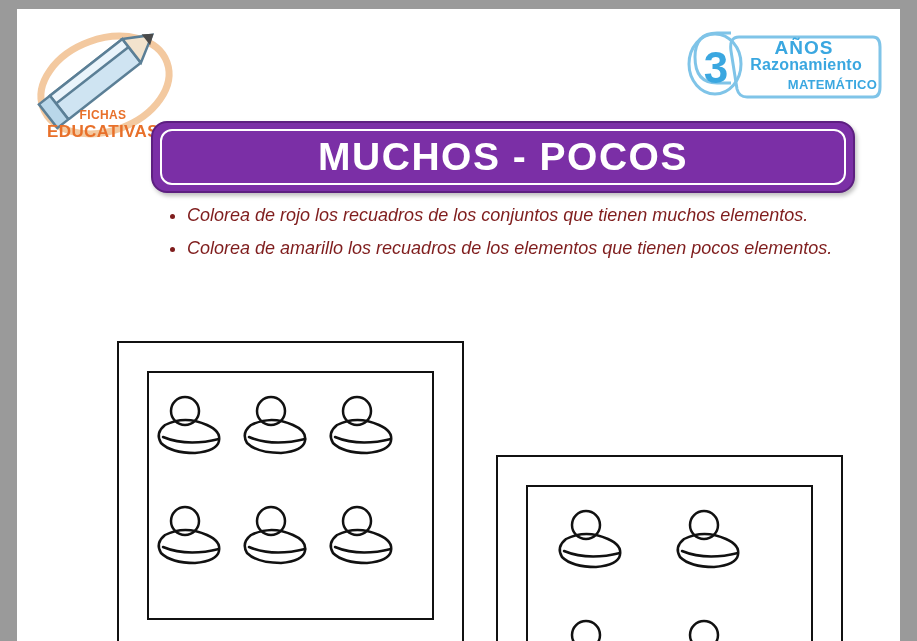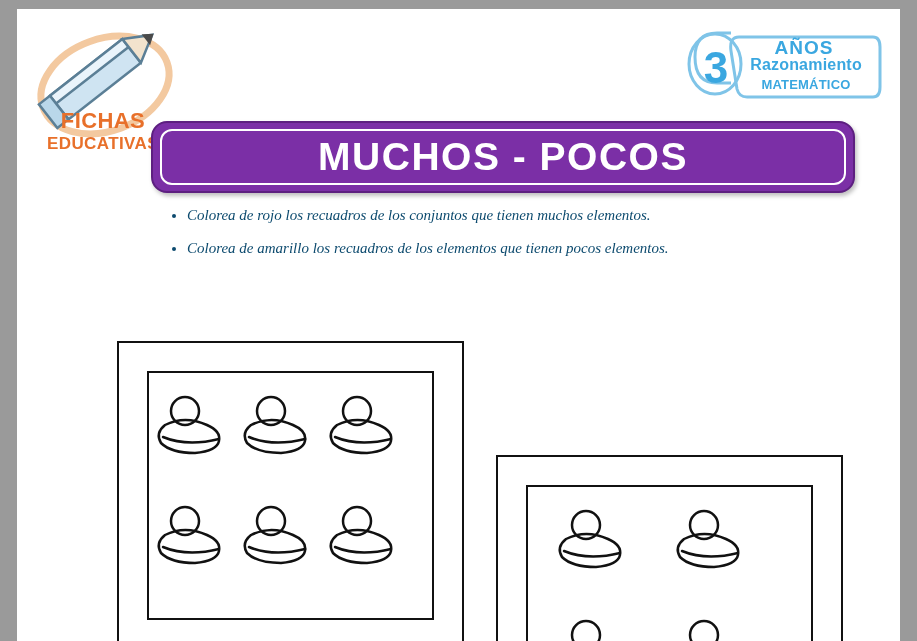--- a/index.html
+++ b/index.html
@@ -36,21 +36,21 @@
     position: absolute;
     left: 16px;
     top: 86px;
     width: 120px;
     text-align: center;
     color: #e8702a;
     font-weight: bold;
     line-height: 1.12;
     letter-spacing: 0.4px;
   }
-  .logo-text .l1 { font-size: 22px; }
+  .logo-text .l1 { font-size: 12px; }
   .logo-text .l2 { font-size: 17px; }
 
   
   .badge {
     position: absolute;
     right: 18px;
     top: 22px;
     width: 195px;
     height: 82px;
   }
@@ -87,21 +87,21 @@
     font-size: 16px;
     font-weight: bold;
     color: #3aa7e0;
     letter-spacing: 0.2px;
   }
   .badge .mate {
     position: absolute;
     left: 48px;
     top: 46px;
     width: 142px;
-    text-align: center;
+    text-align: right;
     font-size: 13px;
     font-weight: bold;
     color: #3aa7e0;
     letter-spacing: 0.2px;
   }
 
   
   .title-bar {
     position: absolute;
     left: 134px;
@@ -139,25 +139,25 @@
     left: 140px;
     top: 192px;
     width: 680px;
   }
   .instructions ul {
     margin: 0;
     padding: 0 0 0 30px;
     list-style: disc;
   }
   .instructions li {
-    font-family: Liberation Serif, serif;
+    font-family: Liberation Sans, sans-serif;
     font-style: italic;
-    font-size: 15px;
+    font-size: 18px;
     line-height: 28px;
-    color: #0c4a6e;
+    color: #7f1d1d;
     margin-bottom: 5px;
   }
 
   
   .group-box {
     position: absolute;
     border: 2px solid #111;
     background: #fff;
   }
   .group-box .inner-box {

